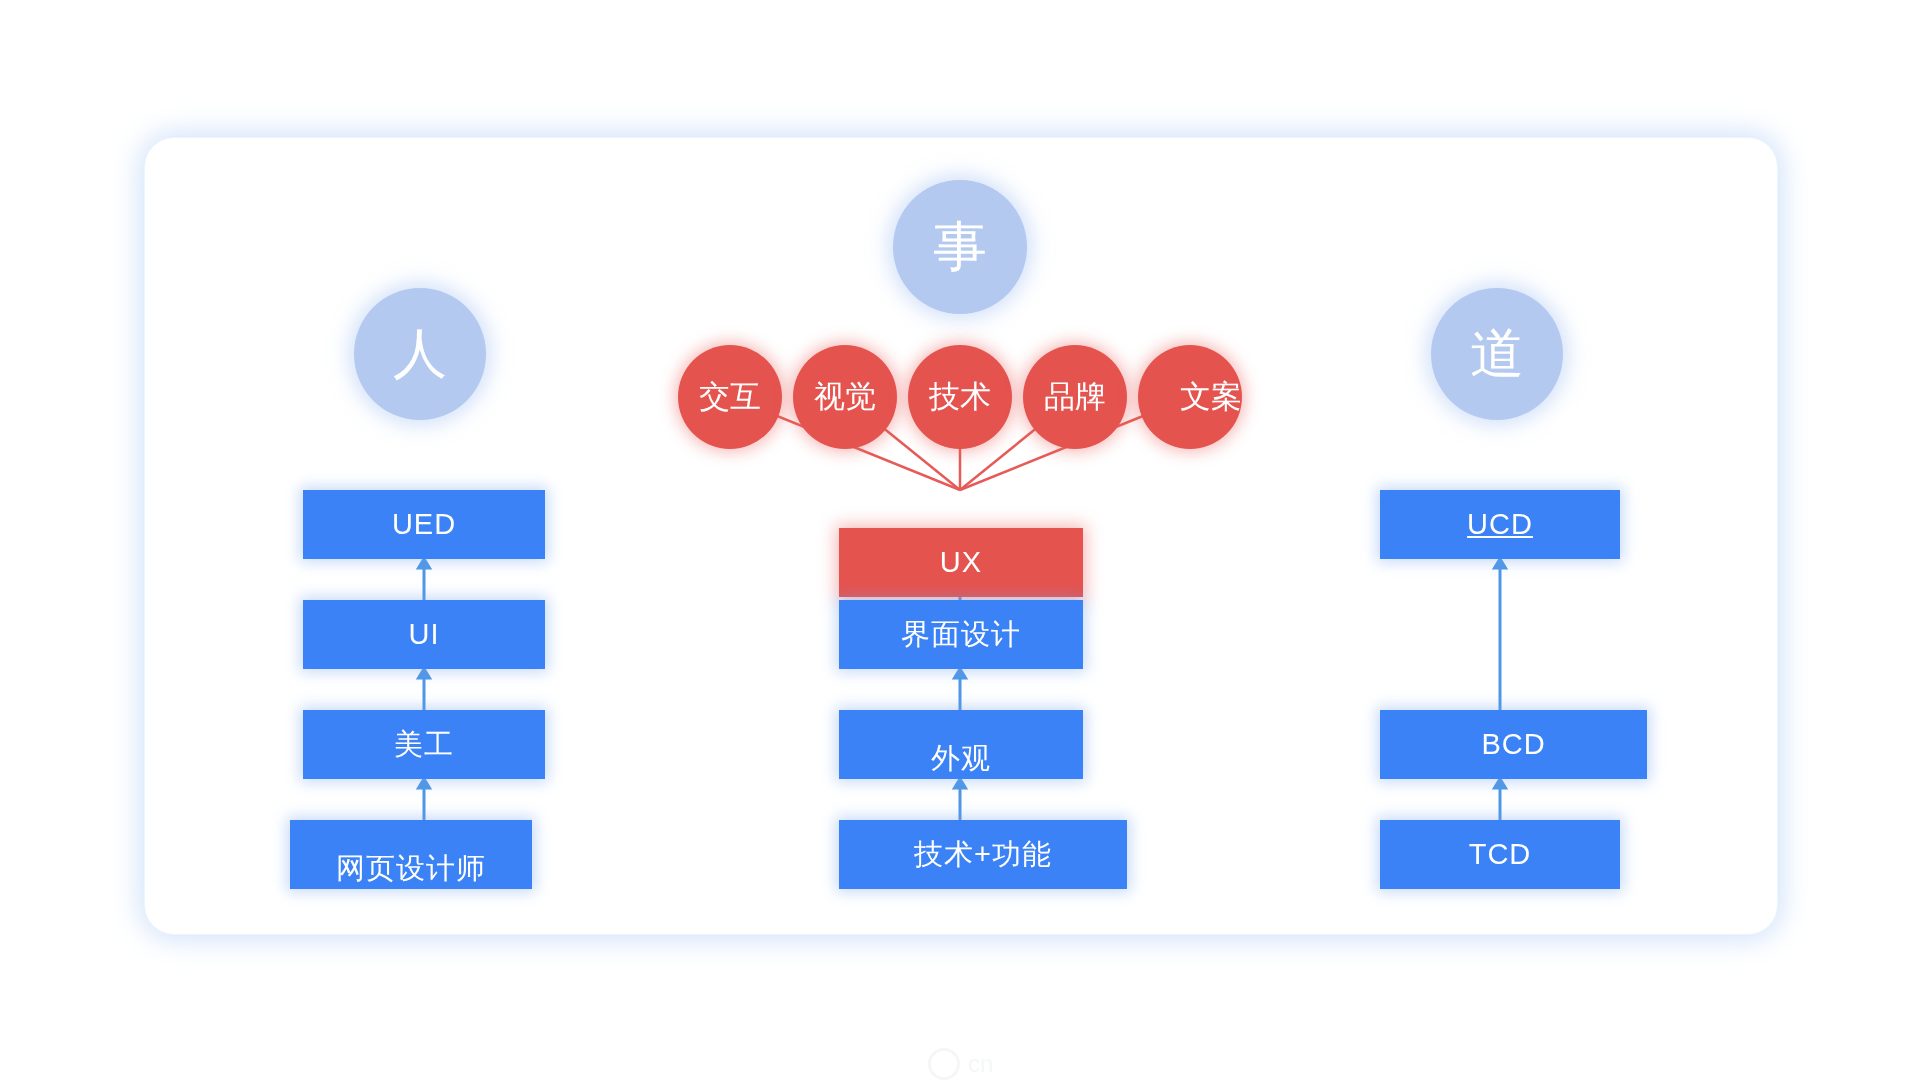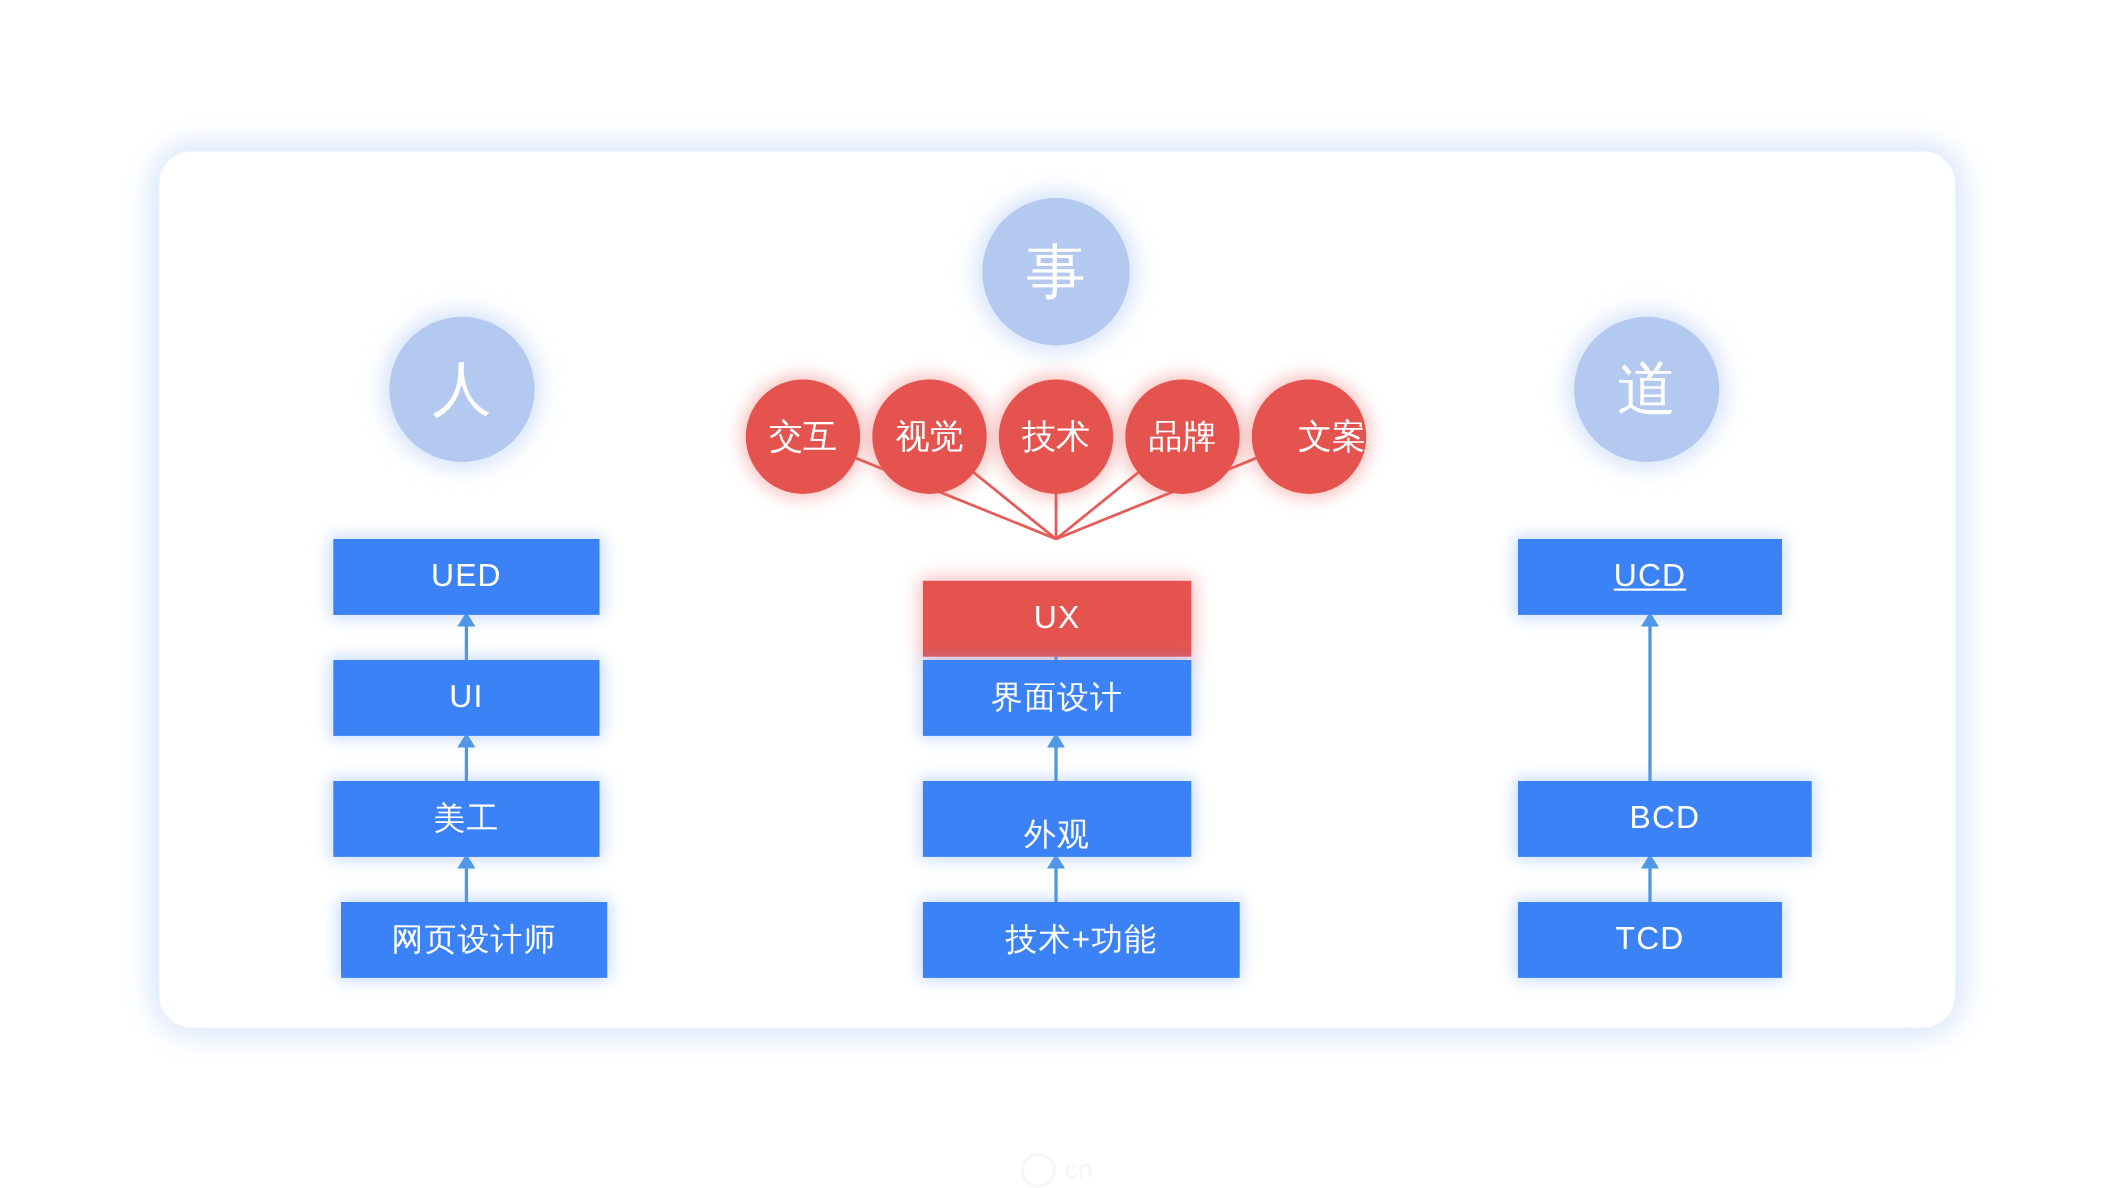--- a/index.html
+++ b/index.html
@@ -100,21 +100,21 @@
 
 <div class="node box box-blue" style="left:303px;top:490px;">
   <span>UED</span>
 </div>
 <div class="node box box-blue" style="left:303px;top:600px;">
   <span>UI</span>
 </div>
 <div class="node box box-blue" style="left:303px;top:710px;">
   <span>美工</span>
 </div>
-<div class="node box box-blue" style="left:310px;top:820px;">
+<div class="node box box-blue" style="left:290px;top:820px;align-items:flex-end;">
   <span>网页设计师</span>
 </div>
 
 <div class="node box box-red" style="left:839px;top:490px;width:244px;margin-top:38px;">
   <span>UX</span>
 </div>
 <div class="node box box-blue" style="left:839px;top:600px;width:244px;">
   <span>界面设计</span>
 </div>
 <div class="node box box-blue" style="left:839px;top:710px;width:244px;align-items:flex-end;">

